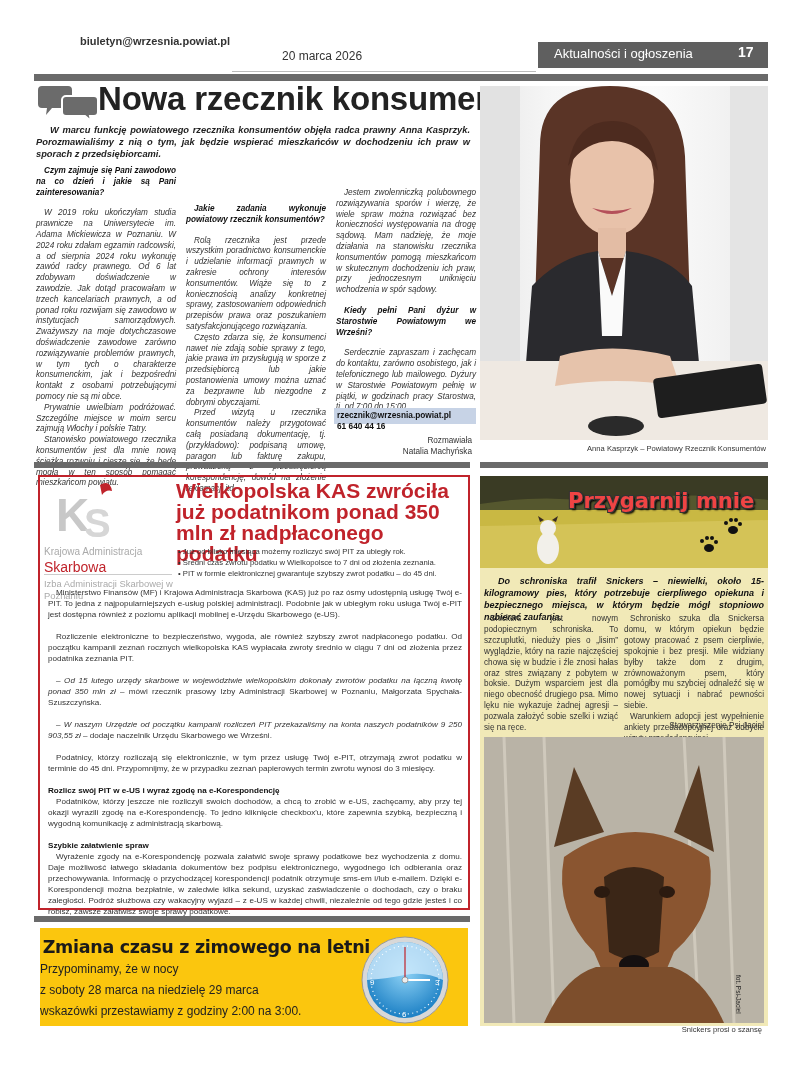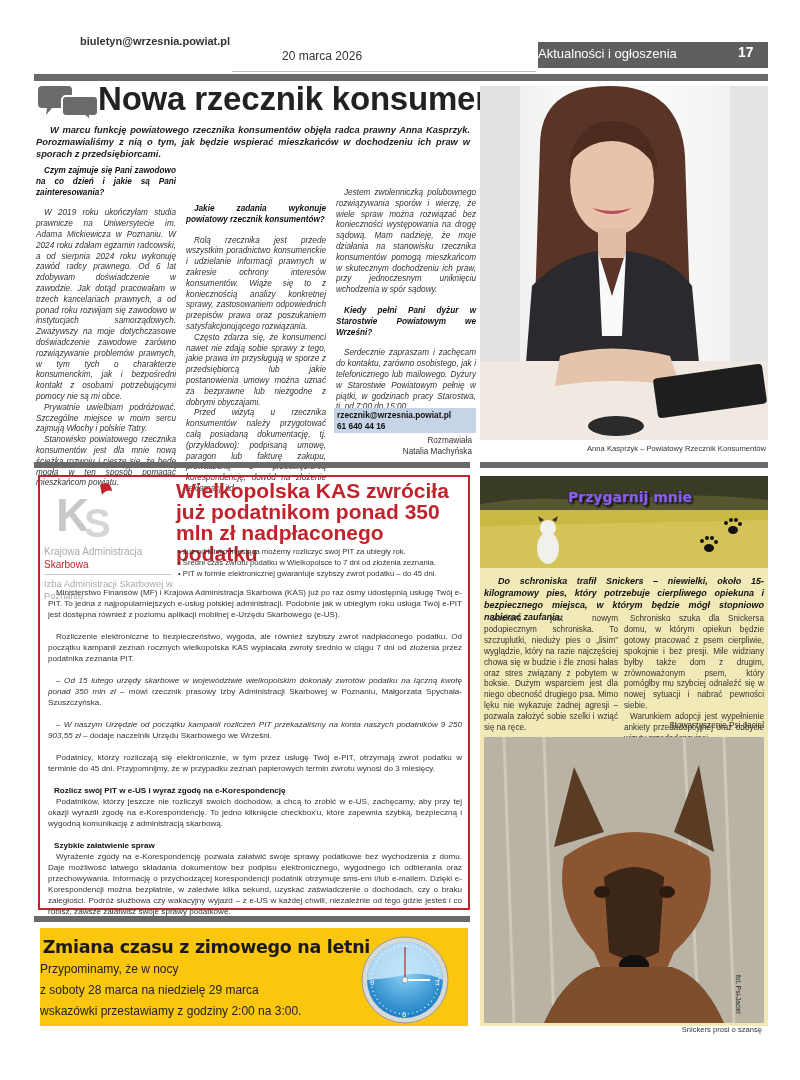--- a/index.html
+++ b/index.html
@@ -2,65 +2,65 @@
 <html><head>
 <meta charset="utf-8">
 <style>
 *{box-sizing:border-box;margin:0;padding:0}
 body{width:800px;height:1080px;background:#fff;font-family:"Liberation Sans",sans-serif;color:#222;position:relative;overflow:hidden}
 .abs{position:absolute}
 
 .hdr-email{left:80px;top:35px;font-size:11px;font-weight:bold;color:#333}
 .hdr-date{left:282px;top:49px;font-size:12px;color:#333}
 .hdr-line{left:232px;top:71px;width:304px;height:1px;background:#bbb}
-.hdr-section{left:538px;top:42px;width:230px;height:26px;background:#5f5f5f;color:#fff;font-size:13px;padding:4px 0}
+.hdr-section{left:538px;top:42px;width:230px;height:26px;background:#5f5f5f;color:#fff;font-size:13px;padding:4px 16px}
 .hdr-page{left:738px;top:44px;font-size:14px;font-weight:bold;color:#fff}
 .hdr-bar{left:34px;top:74px;width:734px;height:7px;background:#6a6a6a}
 
 .title-icon{left:38px;top:86px;width:62px;height:34px}
 .title{left:98px;top:80px;font-size:33px;color:#222;letter-spacing:-0.2px}
 .lead{left:36px;top:124px;width:434px;font-size:9.3px;font-weight:bold;font-style:italic;line-height:12px;text-indent:14px;text-align:justify}
 .col{font-size:8.2px;font-style:italic;line-height:10.8px;text-align:justify;color:#333}
 .col p{text-indent:8px}
 .col .q{font-weight:bold;color:#111;text-indent:8px;margin-bottom:10px}
 .col .gap{margin-bottom:10px}
 .col1{left:36px;top:166px;width:140px}
 .col2{left:186px;top:166px;width:140px}
 .col3{left:336px;top:166px;width:140px}
-.contact{left:334px;top:408px;width:142px;height:25px;background:#c7d3e6;font-size:8.3px;font-weight:bold;line-height:11px;padding:2px 3px;color:#111}
+.contact{left:334px;top:408px;width:142px;height:16px;background:#c7d3e6;font-size:8.3px;font-weight:bold;line-height:11px;padding:2px 3px;color:#111}
 .sign{left:330px;top:435px;width:142px;text-align:right;font-size:8.2px;line-height:11px;color:#333}
 .bar2{left:34px;top:462px;width:436px;height:6px;background:#6a6a6a}
 
 .photo{left:480px;top:86px;width:288px;height:354px;background:linear-gradient(90deg,#e8e8e8 0%,#f6f6f6 25%,#fbfbfb 60%,#ececec 100%);overflow:hidden}
 .photo-caption{left:480px;top:444px;width:286px;text-align:right;font-size:7.6px;color:#333}
 .bar3{left:480px;top:462px;width:288px;height:6px;background:#6a6a6a}
 
 .kas{left:38px;top:475px;width:432px;height:435px;border:2px solid #c0232b}
 .kas-logo{left:50px;top:481px;width:80px;height:60px}
 .kas-org1{left:44px;top:546px;font-size:10px;color:#aaa}
-.kas-org2{left:44px;top:559px;font-size:10px;color:#c0232b}
+.kas-org2{left:44px;top:559px;font-size:14px;color:#c0232b}
 .kas-sep{left:44px;top:574px;width:128px;height:1px;background:#ccc}
 .kas-org3{left:44px;top:578px;font-size:9.4px;color:#aaa;line-height:12px;width:140px}
 .kas-title{left:176px;top:480px;width:290px;font-size:21px;font-weight:bold;color:#c0232b;line-height:21px}
 .kas-bullets{left:178px;top:546px;width:290px;font-size:7.7px;line-height:11px;color:#333;list-style:none}
 .kas-body{left:48px;top:587px;width:414px;font-size:8.1px;line-height:11px;color:#333;text-align:justify}
 .kas-body p{text-indent:8px;margin-bottom:11px}
 .kas-body p.nomb{margin-bottom:7px}
 .kas-body .it{font-style:italic}
-.kas-body h4{font-size:8.1px;font-weight:bold;color:#111;margin-left:6px}
+.kas-body h4{font-size:8.1px;font-weight:bold;color:#111;margin-left:0}
 .bar4{left:34px;top:916px;width:436px;height:6px;background:#6a6a6a}
 
 .time{left:40px;top:928px;width:428px;height:98px;background:#fbc60e}
 .time-title{left:40px;top:937px;width:330px;text-align:right;font-size:17.5px;font-weight:bold;color:#1a1a1a;font-family:"DejaVu Sans",sans-serif;letter-spacing:-0.3px}
 .time-line{left:40px;width:330px;text-align:left;font-size:12px;color:#222}
 .clock{left:360px;top:935px;width:90px;height:90px}
 
 .pets{left:480px;top:476px;width:288px;height:550px;background:#f1e9b7}
 .pets-hero{left:480px;top:476px;width:288px;height:92px;overflow:hidden;background:linear-gradient(180deg,#3b3a22 0%,#5a5a2e 25%,#b4a53a 40%,#d6c85a 60%,#ddd070 100%)}
-.pets-title{left:568px;top:489px;font-size:14px;font-weight:bold;color:#8b5cf6;font-family:"DejaVu Sans",sans-serif;text-shadow:-1px -1px 0 #333,1px -1px 0 #333,-1px 1px 0 #333,1px 1px 0 #333,2px 2px 2px #000}
+.pets-title{left:568px;top:489px;font-size:21px;font-weight:bold;color:#ef4444;font-family:"DejaVu Sans",sans-serif;text-shadow:-1px -1px 0 #333,1px -1px 0 #333,-1px 1px 0 #333,1px 1px 0 #333,2px 2px 2px #000}
 .pets-lead{left:484px;top:575px;width:280px;font-size:9px;font-weight:bold;font-style:italic;line-height:12px;text-indent:14px;text-align:justify;color:#111}
 .pcol{font-size:8.2px;line-height:10.9px;color:#333;text-align:justify}
 .pcol p{text-indent:6px}
 .pcol1{left:484px;top:614px;width:134px}
 .pcol2{left:624px;top:614px;width:140px}
 .pets-sign{left:624px;top:721px;width:140px;text-align:right;font-size:8.2px;color:#333}
 .dog-photo{left:484px;top:737px;width:280px;height:286px;overflow:hidden;background:linear-gradient(135deg,#cbc8c2 0%,#bfbab0 30%,#a8a398 60%,#8e887c 100%)}
 .dog-caption{left:484px;top:1025px;width:278px;text-align:right;font-size:7.6px;color:#333}
 .photo-credit{left:742px;top:975px;font-size:6.5px;color:#222;transform:rotate(90deg);transform-origin:left top;white-space:nowrap}
 </style>

